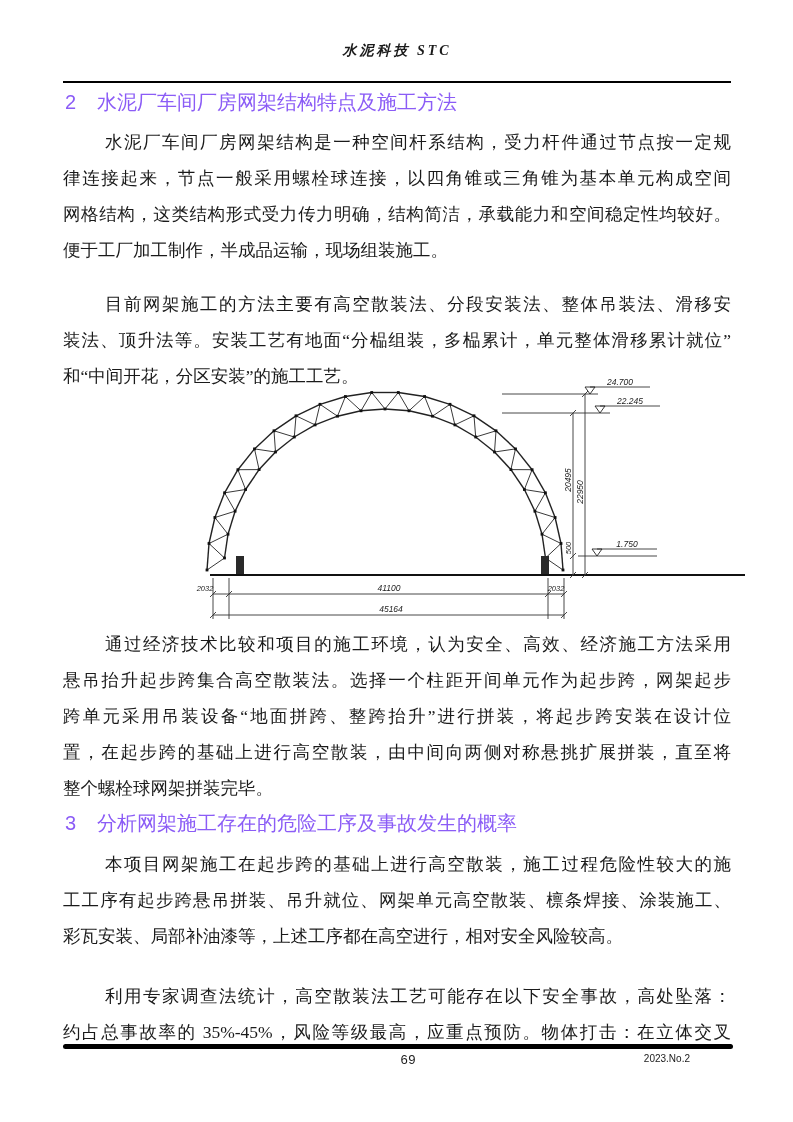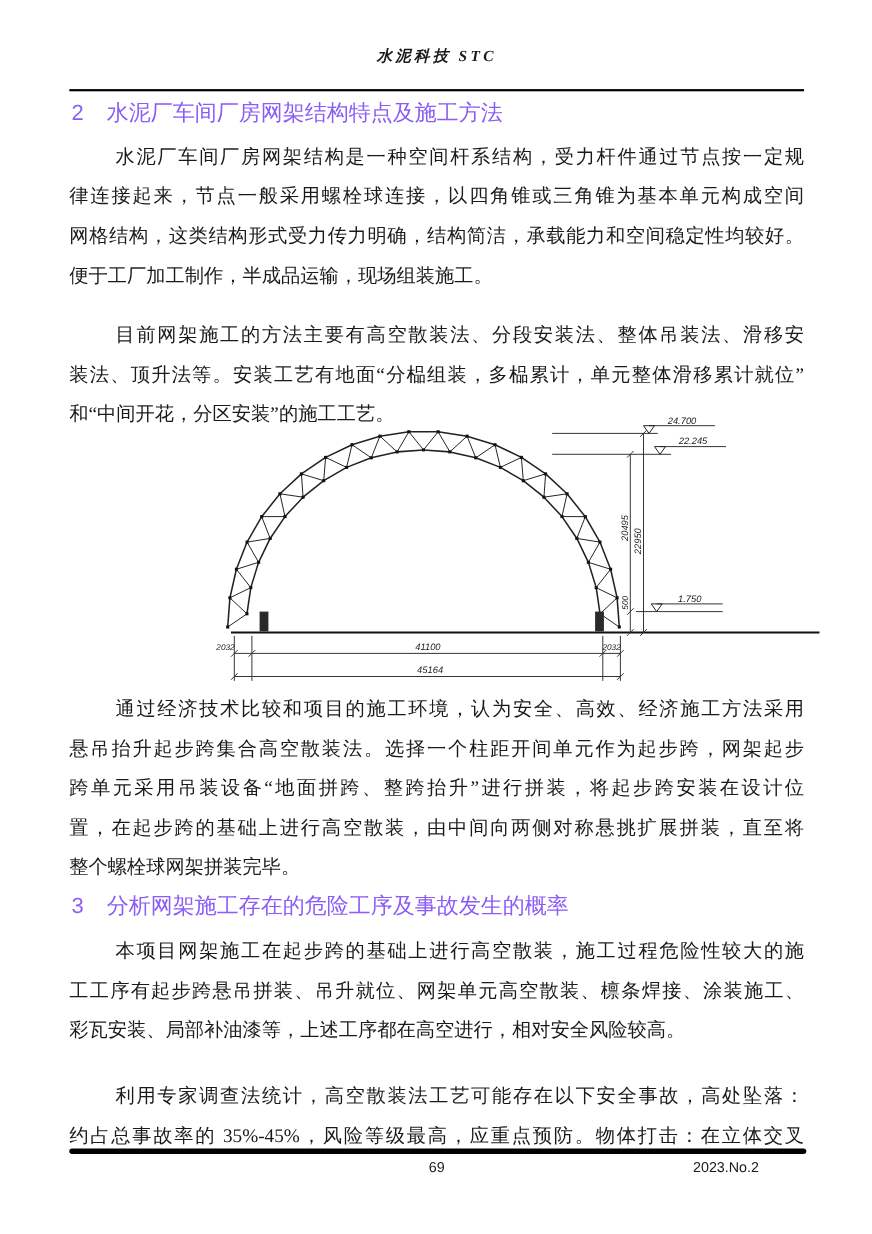--- a/index.html
+++ b/index.html
@@ -29,23 +29,23 @@
 
   
   .figure-wrap{position:absolute;top:372px;left:185px;width:565px;height:250px;}
   .figure-wrap svg{display:block;}
   svg text{font-family:"Liberation Sans",sans-serif;fill:#222;}
   .dimtxt{font-size:8.5px;font-style:italic;}
   .dimtxt-sm{font-size:7.5px;font-style:italic;}
 
   
   .footer-rule{position:absolute;top:1044px;left:0;width:670px;height:5px;background:#000;border-radius:3px;}
-  .footer-page{position:absolute;top:1053px;left:0;width:668px;text-align:center;
-               font-size:13px;font-family:Liberation Sans, sans-serif;}
-  .footer-issue{position:absolute;top:1053px;right:41px;font-size:13px;
+  .footer-page{position:absolute;top:1053px;left:11px;width:668px;text-align:center;
+               font-size:13px;font-family:Liberation Mono, monospace;}
+  .footer-issue{position:absolute;top:1053px;right:41px;font-size:10px;
                 font-family:"Liberation Sans",sans-serif;}
 </style>
 </head>
 <body>
 
 <div class="page">
   <div class="content">
 
     <div class="journal-title">水泥科技 STC</div>
     <div class="header-rule"></div>

